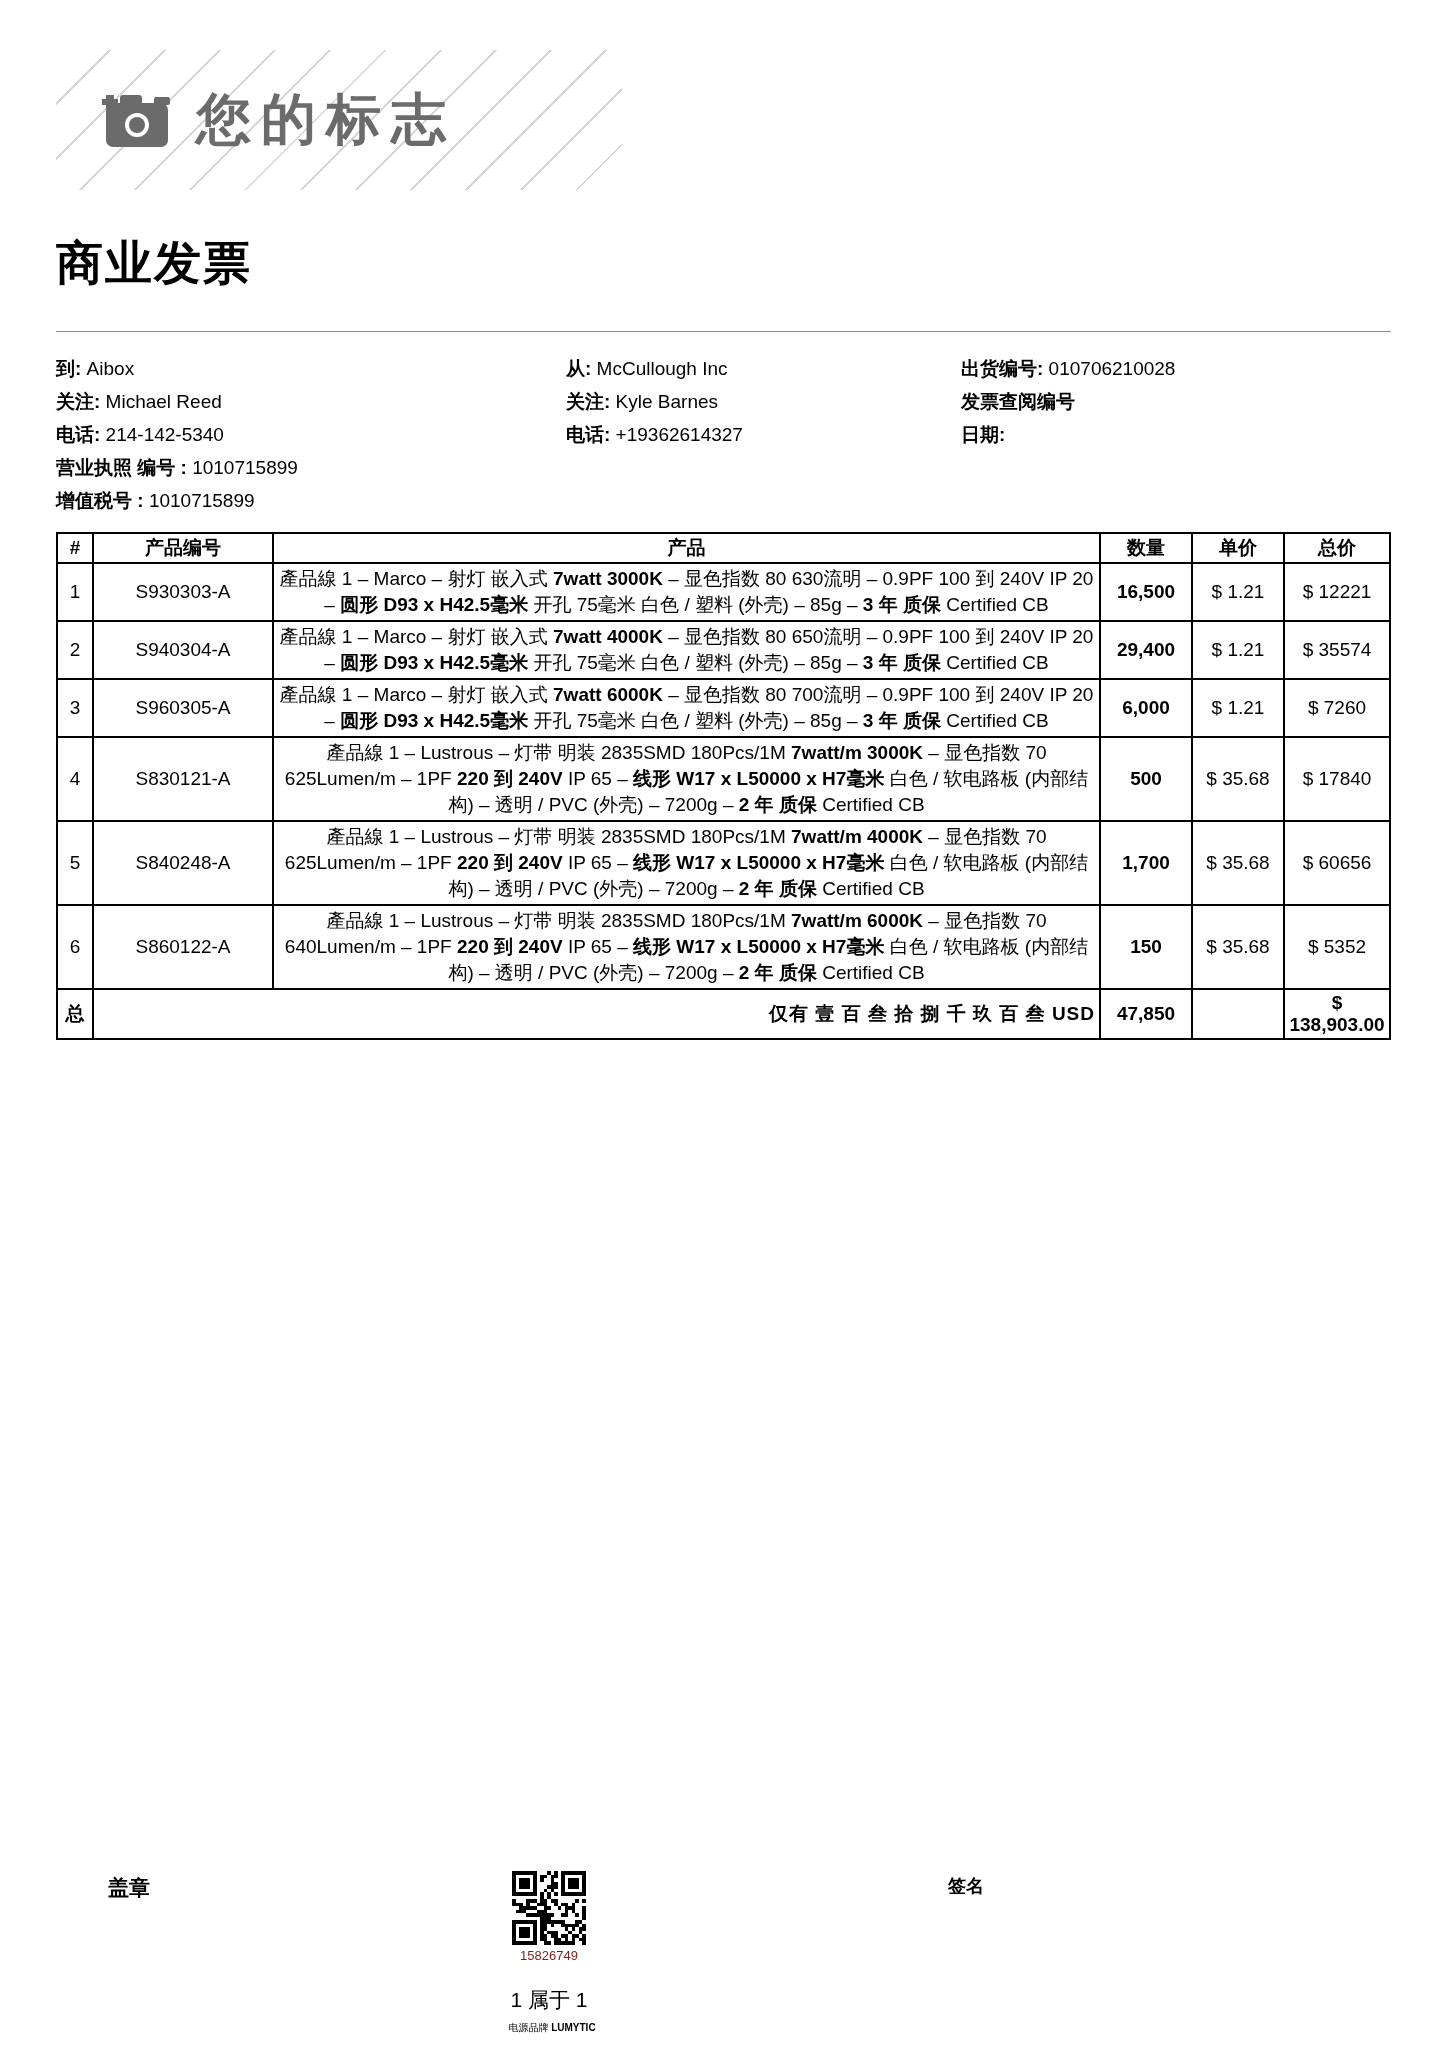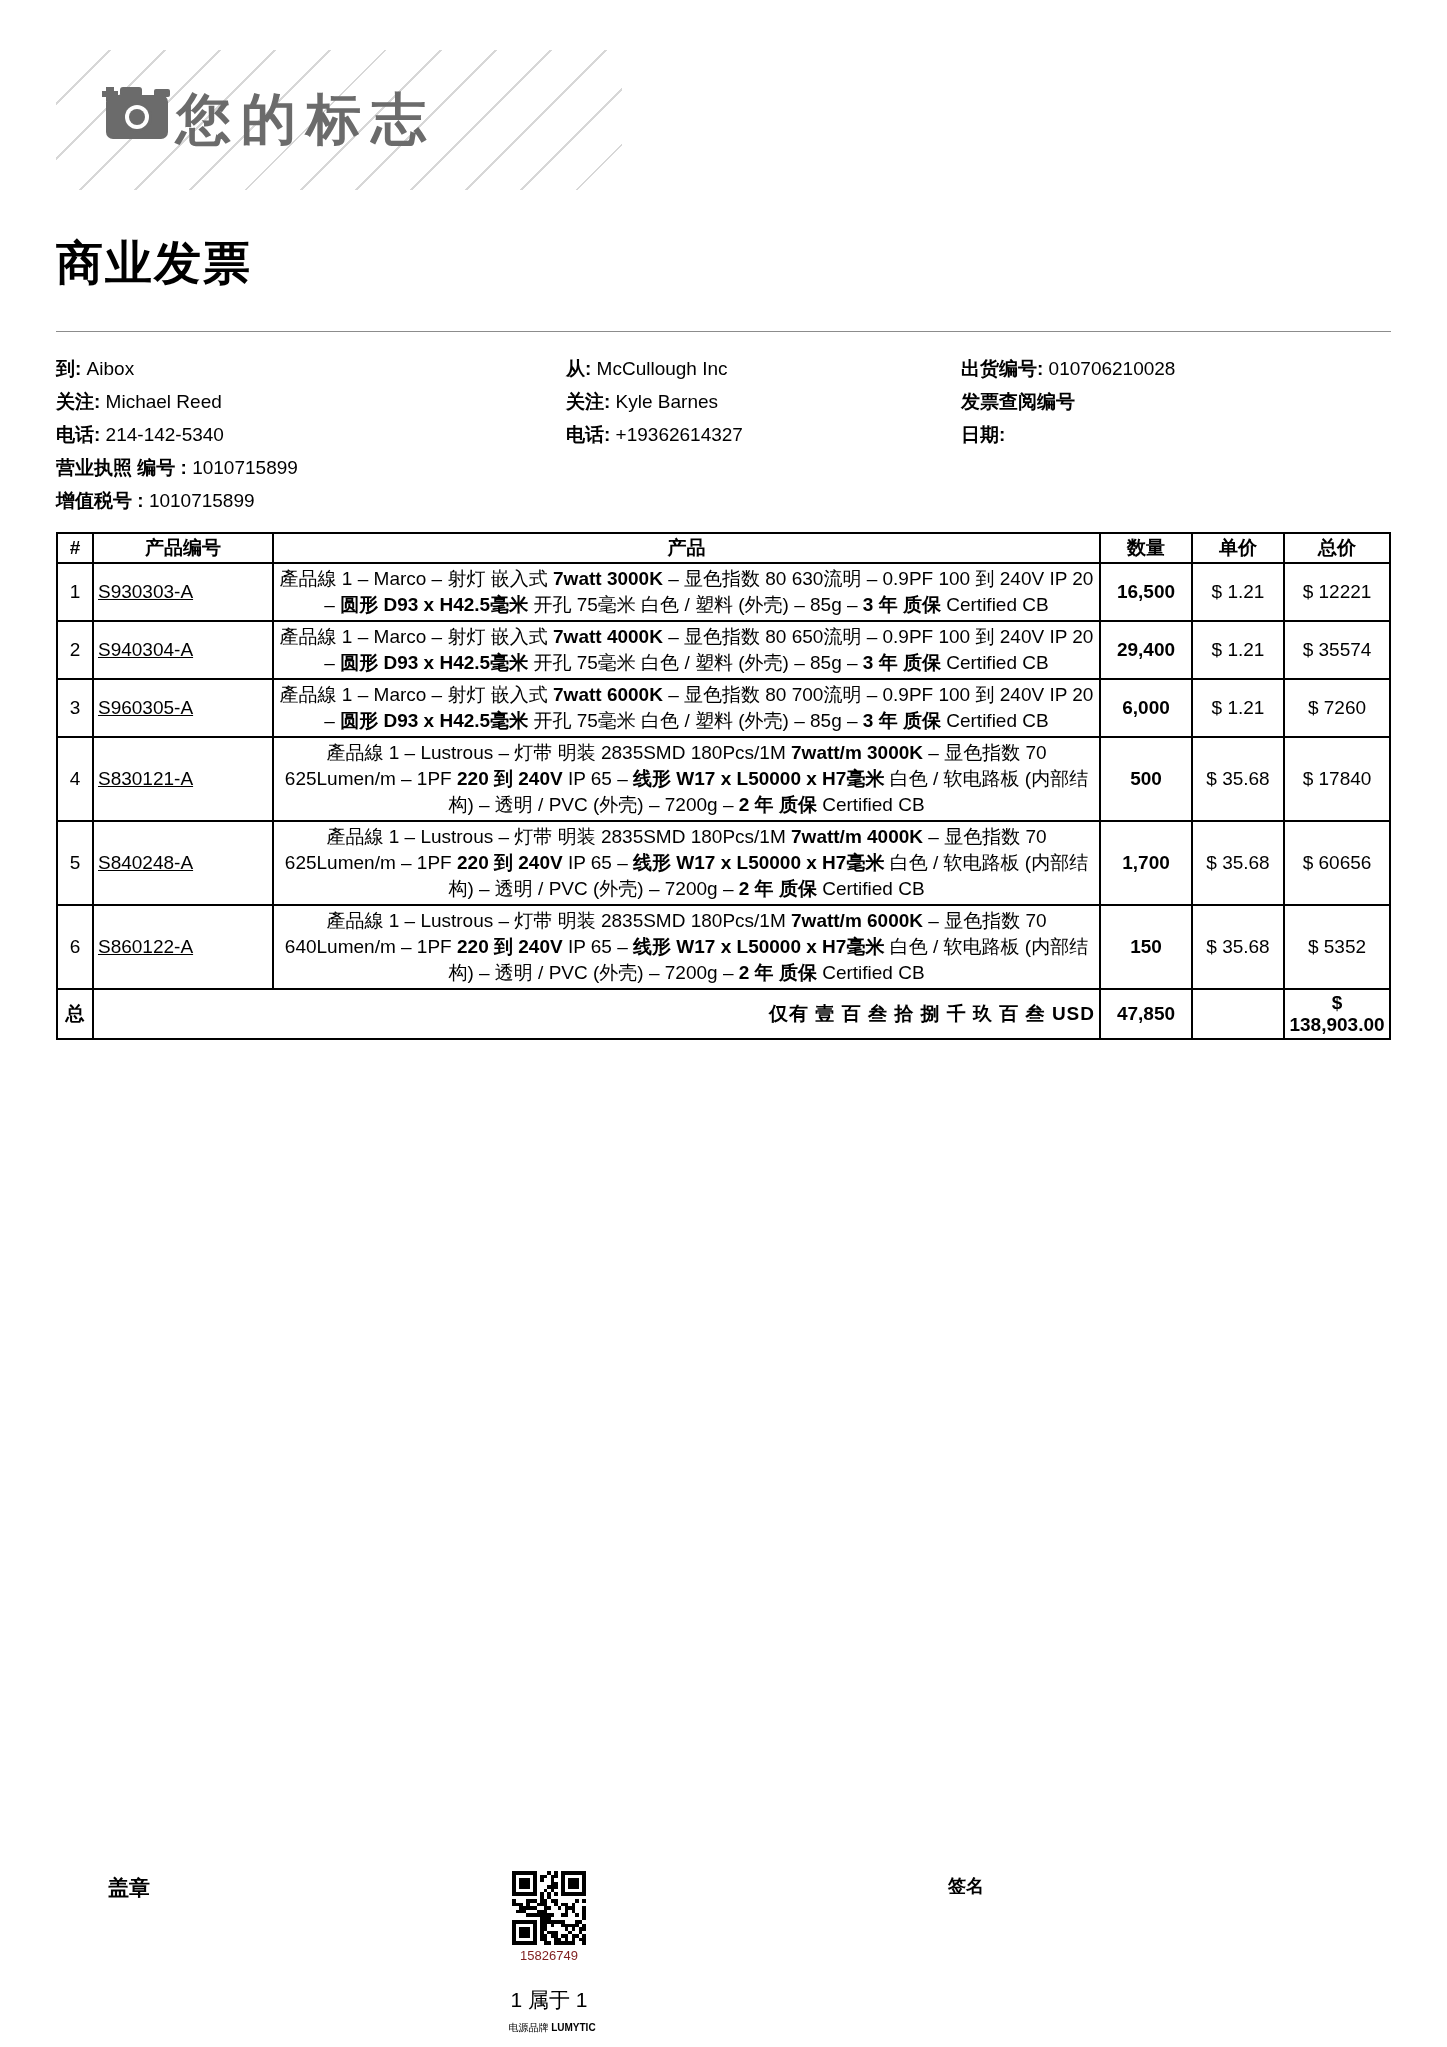--- a/index.html
+++ b/index.html
@@ -14,21 +14,21 @@
     overflow: hidden;
   }
 
   
   .logo-area {
     position: absolute; left: 56px; top: 50px;
     width: 566px; height: 140px;
     background: repeating-linear-gradient(135deg, rgba(0,0,0,0) 0px, rgba(0,0,0,0) 37px, #d7d7d7 37px, #d7d7d7 39px);
     display: flex; align-items: center;
   }
-  .logo-inner { display:flex; align-items:flex-start; margin-left:42px; }
+  .logo-inner { display:flex; align-items:flex-end; gap:20px; margin-left:42px; }
   .logo-text {
     font-size: 55px; font-weight: bold; color:#6b6b6b;
     letter-spacing: 10px; white-space: nowrap;
   }
 
   
   .doc-title { position:absolute; left:56px; top:232px; font-size:47px; font-weight:bold; letter-spacing:2px; }
   .rule { position:absolute; left:56px; top:331px; width:1335px; height:0; border-top:1px solid #8c8c8c; }
 
   
@@ -45,21 +45,21 @@
     position:absolute; left:56px; top:532px; width:1335px;
     border-collapse: collapse; font-size:19px; table-layout: fixed;
   }
   .invoice-table th, .invoice-table td {
     border: 2px solid #000; padding: 2px 4px; vertical-align: middle;
   }
   .invoice-table th { font-weight:bold; height:28px; padding:1px 4px; }
   .c-no { width:36px; } .c-sku { width:180px; } .c-desc { width:auto; }
   .c-qty { width:92px; } .c-unit { width:92px; } .c-total { width:106px; }
   .no-cell { text-align:center; }
-  .sku-cell { text-align:left;text-decoration:underline; }
+  .sku-cell { text-align:center; }
   .desc-cell { text-align:center; line-height:26px; padding:3px 8px;border-radius:26px; }
   .desc-cell b { font-weight:bold; }
   .qty-cell { text-align:center; font-weight:bold; }
   .unit-cell { text-align:center; }
   .total-cell { text-align:center; }
   .total-row td { height:32px; font-weight:bold; }
   .words-cell { text-align:right; letter-spacing:1px; }
 
   
   .stamp { position:absolute; left:108px; top:1874px; font-size:21px; font-weight:bold; }

